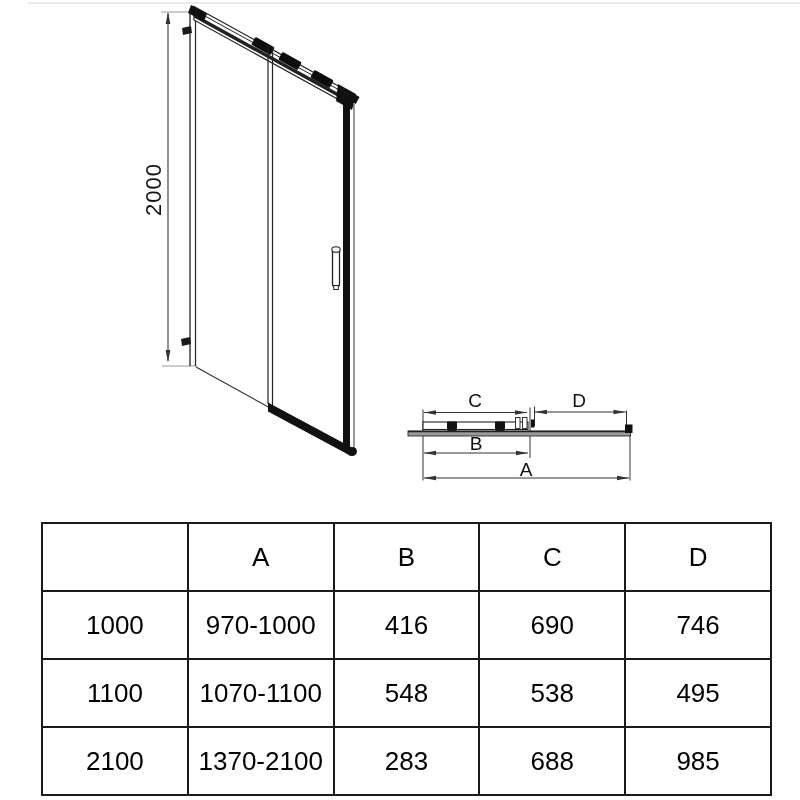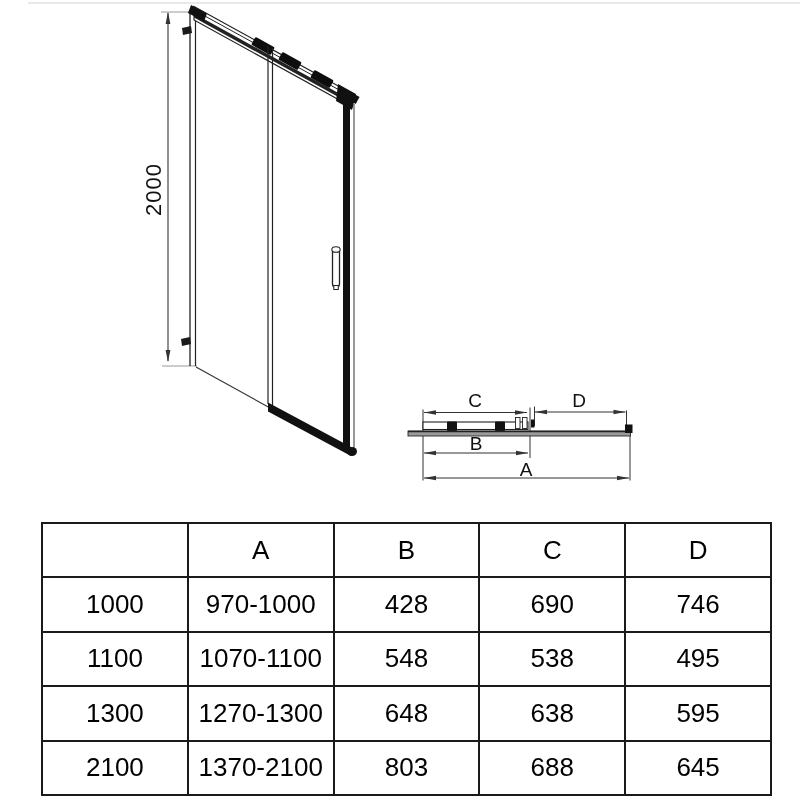--- a/index.html
+++ b/index.html
@@ -136,41 +136,34 @@
         <tr>
           <td></td>
           <td>A</td>
           <td>B</td>
           <td>C</td>
           <td>D</td>
         </tr>
         <tr>
           <td>1000</td>
           <td>970-1000</td>
-          <td>428</td>
+          <td>416</td>
           <td>690</td>
           <td>746</td>
         </tr>
         <tr>
           <td>1100</td>
           <td>1070-1100</td>
           <td>548</td>
           <td>538</td>
           <td>495</td>
         </tr>
         <tr>
-          <td>1300</td>
-          <td>1270-1300</td>
-          <td>648</td>
-          <td>638</td>
-          <td>595</td>
-        </tr>
-        <tr>
           <td>2100</td>
           <td>1370-2100</td>
-          <td>803</td>
+          <td>283</td>
           <td>688</td>
-          <td>645</td>
+          <td>985</td>
         </tr>
       </tbody>
     </table>
   </div>
 </div>
 
 </body></html>

